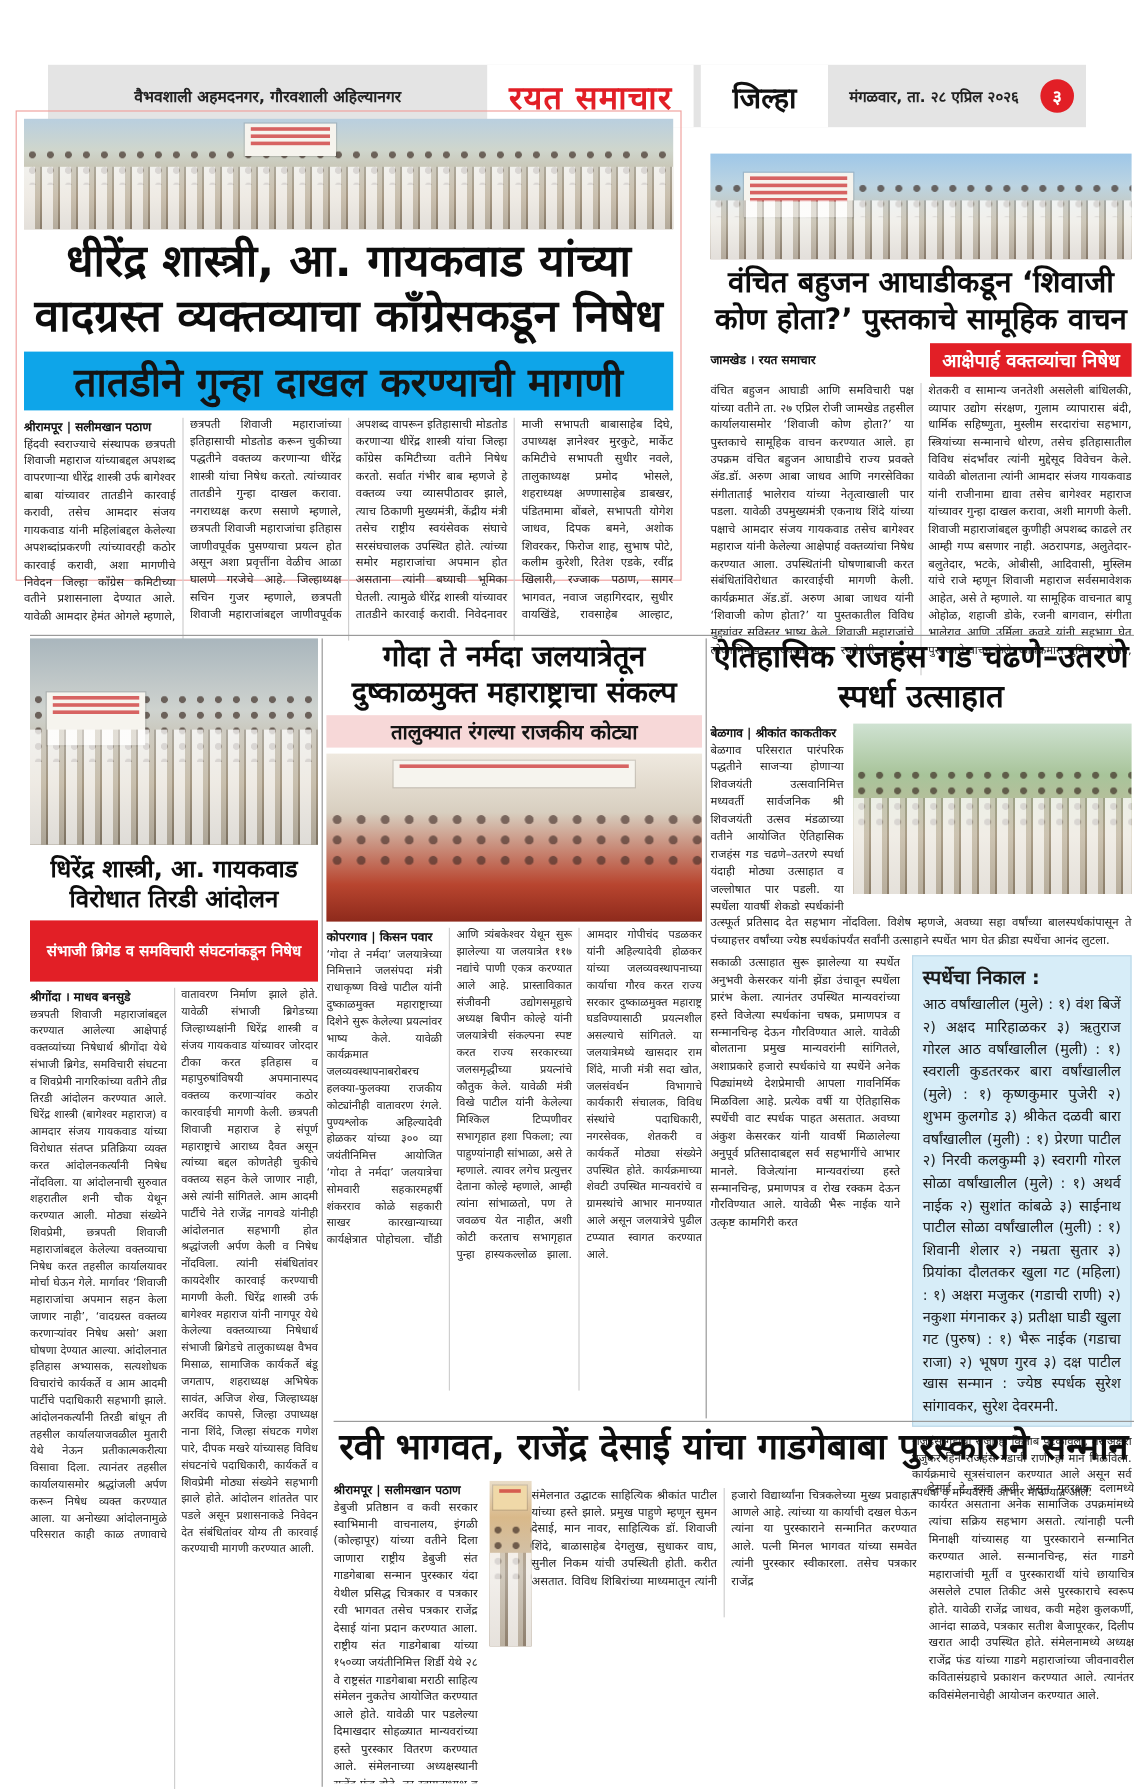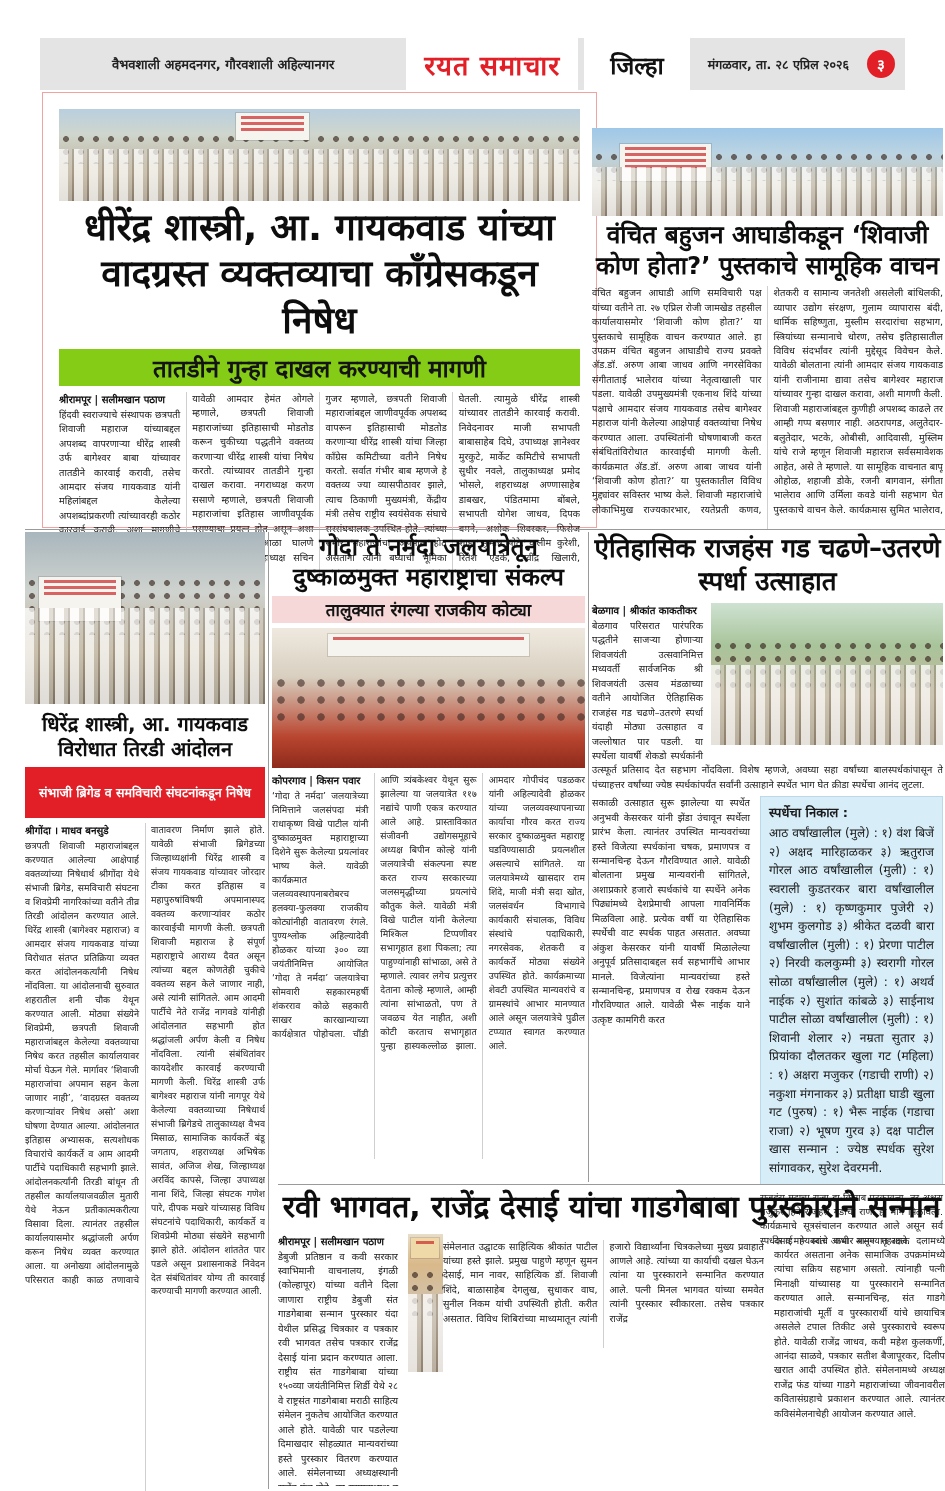--- a/index.html
+++ b/index.html
@@ -1,20 +1,20 @@
 <!DOCTYPE html>
 <html><head>
 <meta charset="utf-8">
 <style>
   html,body{margin:0;padding:0;background:#ffffff;}
   body{font-family:"DejaVu Sans",sans-serif;color:#1a1a1a;}
   .page{position:relative;width:945px;height:1491px;background:#fff;margin:0 auto;overflow:hidden;}
 
   
-  .masthead-bar{position:absolute;left:40px;top:38px;width:865px;height:52px;background:#e4e4e4;display:flex;align-items:center;}
+  .masthead-bar{position:absolute;left:40px;top:54px;width:865px;height:52px;background:#e4e4e4;display:flex;align-items:center;}
   .tagline{flex:1;text-align:center;font-weight:bold;font-size:13px;color:#222;}
   .masthead-box{background:#fff;height:52px;display:flex;align-items:center;padding:0 18px;}
   .masthead-title{color:#e21f26;font-size:27px;font-weight:bold;letter-spacing:1px;}
   .section-box{background:#fff;height:52px;display:flex;align-items:center;padding:0 26px;margin-left:6px;}
   .section-label{font-size:24px;font-weight:bold;color:#111;}
   .issue-date{font-size:12.5px;font-weight:bold;color:#222;margin:0 18px;}
   .page-no{width:28px;height:28px;border-radius:50%;background:#e21f26;color:#fff;font-size:15px;font-weight:bold;display:flex;align-items:center;justify-content:center;margin-right:10px;}
 
   
   .photo{position:relative;overflow:hidden;background:linear-gradient(#b9cfdf 0%,#cfd6cd 28%,#c0b096 70%,#90816c 100%);}
@@ -28,24 +28,24 @@
   .headline{font-weight:bold;color:#0d0d0d;text-align:center;line-height:1.25;}
   .subhead{font-weight:bold;text-align:center;color:#141414;}
   .badge{background:#e21f26;color:#fff;font-weight:bold;text-align:center;}
   .dateline{font-weight:bold;font-size:10px;color:#111;margin-bottom:2px;}
   .bodytxt{font-size:9.5px;line-height:1.52;text-align:justify;color:#232323;}
   .cols{overflow:hidden;column-gap:12px;column-rule:1px solid #cfcfcf;}
   .divider-h{position:absolute;background:#9a9a9a;height:1px;}
   .divider-v{position:absolute;background:#9a9a9a;width:1px;}
 
   
-  .a1{position:absolute;left:42px;top:92px;width:555px;height:436px;border:1px solid #f0a3a0;box-sizing:border-box;padding:16px;}
+  .a1{position:absolute;left:13px;top:92px;width:555px;height:392px;border:1px solid #f0a3a0;box-sizing:border-box;padding:6px;}
   .a1 .photo{width:100%;height:92px;}
   .a1 .headline{font-size:37px;margin-top:4px;}
-  .a1 .subhead{font-size:24px;background:#84cc16;margin-top:5px;padding:2px 0;}
+  .a1 .subhead{font-size:33px;background:#0ea5e9;margin-top:5px;padding:2px 0;}
   .a1 .cols{column-count:4;height:186px;margin-top:6px;}
 
   
   .a2{position:absolute;left:592px;top:92px;width:351px;height:436px;margin-top:36px;}
   .a2 .photo{width:100%;height:88px;background:linear-gradient(#9ec7e8 0%,#bcd4e2 30%,#c9c2ae 65%,#8f7f6d 100%);}
   .a2 .headline{font-size:24.5px;margin-top:4px;}
   .a2 .meta-row{display:flex;align-items:center;justify-content:space-between;margin-top:5px;}
   .a2 .badge{font-size:15.5px;padding:3px 10px;}
   .a2 .cols{column-count:2;height:244px;margin-top:5px;}
 
@@ -67,21 +67,21 @@
 
   
   .a5{position:absolute;left:592px;top:532px;width:351px;height:650px;}
   .a5 .headline{font-size:26px;}
   .a5 .intro-wrap{margin-top:6px;}
   .a5 .photo{float:right;width:232px;height:142px;margin:0 0 4px 8px;background:linear-gradient(#cfe2d2 0%,#a8c49a 30%,#c6b89c 65%,#97876d 100%);}
   .a5 .row{display:flex;gap:10px;margin-top:4px;}
   .a5 .leftcol{width:158px;}
   .a5 .rightcol{flex:1;}
   .results-box{background:#d7edf8;border:1px solid #bcd9e9;padding:6px 8px;box-sizing:border-box;}
-  .results-title{font-weight:bold;font-size:13px;margin-bottom:3px;}
+  .results-title{font-weight:bold;font-size:16px;margin-bottom:3px;}
   .results-body{font-size:12px;line-height:1.55;text-align:justify;}
   .a5 .after-box{margin-top:6px;}
 
   
   .a6{position:absolute;left:278px;top:1188px;width:667px;height:300px;}
   .a6 .headline{font-size:30px;}
   .a6 .grid{display:flex;gap:10px;margin-top:8px;height:252px;overflow:hidden;}
   .a6 .c1{width:120px;}
   .a6 .mid{width:356px;display:flex;flex-direction:row;}
   .a6 .photo{width:100%;height:138px;background:linear-gradient(#e9ddc8 0%,#d9b98a 22%,#cfc4b4 55%,#9c8a74 100%);}
@@ -124,20 +124,24 @@
   <div class="a2">
     <div class="photo crowd">
       <div class="banner-strip" style="left:8%;top:18%;width:26%;height:42%;">
           <i></i>
           <i></i>
           <i></i>
           <i></i>
         </div>
     </div>
     <div class="headline">वंचित बहुजन आघाडीकडून ‘शिवाजी कोण होता?’ पुस्तकाचे सामूहिक वाचन</div>
+    <div class="meta-row">
+      <div class="dateline">जामखेड । रयत समाचार</div>
+      <div class="badge">आक्षेपार्ह वक्तव्यांचा निषेध</div>
+    </div>
     <div class="cols">
       <div class="bodytxt">वंचित बहुजन आघाडी आणि समविचारी पक्ष यांच्या वतीने ता. २७ एप्रिल रोजी जामखेड तहसील कार्यालयासमोर ‘शिवाजी कोण होता?’ या पुस्तकाचे सामूहिक वाचन करण्यात आले. हा उपक्रम वंचित बहुजन आघाडीचे राज्य प्रवक्ते ॲड.डॉ. अरुण आबा जाधव आणि नगरसेविका संगीताताई भालेराव यांच्या नेतृत्वाखाली पार पडला. यावेळी उपमुख्यमंत्री एकनाथ शिंदे यांच्या पक्षाचे आमदार संजय गायकवाड तसेच बागेश्वर महाराज यांनी केलेल्या आक्षेपार्ह वक्तव्यांचा निषेध करण्यात आला. उपस्थितांनी घोषणाबाजी करत संबंधितांविरोधात कारवाईची मागणी केली. कार्यक्रमात ॲड.डॉ. अरुण आबा जाधव यांनी ‘शिवाजी कोण होता?’ या पुस्तकातील विविध मुद्द्यांवर सविस्तर भाष्य केले. शिवाजी महाराजांचे लोकाभिमुख राज्यकारभार, रयतेप्रती कणव, शेतकरी व सामान्य जनतेशी असलेली बांधिलकी, व्यापार उद्योग संरक्षण, गुलाम व्यापारास बंदी, धार्मिक सहिष्णुता, मुस्लीम सरदारांचा सहभाग, स्त्रियांच्या सन्मानाचे धोरण, तसेच इतिहासातील विविध संदर्भांवर त्यांनी मुद्देसूद विवेचन केले. यावेळी बोलताना त्यांनी आमदार संजय गायकवाड यांनी राजीनामा द्यावा तसेच बागेश्वर महाराज यांच्यावर गुन्हा दाखल करावा, अशी मागणी केली. शिवाजी महाराजांबद्दल कुणीही अपशब्द काढले तर आम्ही गप्प बसणार नाही. अठरापगड, अलुतेदार-बलुतेदार, भटके, ओबीसी, आदिवासी, मुस्लिम यांचे राजे म्हणून शिवाजी महाराज सर्वसमावेशक आहेत, असे ते म्हणाले. या सामूहिक वाचनात बापू ओहोळ, शहाजी डोके, रजनी बागवान, संगीता भालेराव आणि उर्मिला कवडे यांनी सहभाग घेत पुस्तकाचे वाचन केले. कार्यक्रमास सुमित भालेराव, विशाल पवार, अंकल घायतडक, अनिल सदाफुले, विकी कांबळे, सुशील राजगुरू, पम्पू भालेराव, अशोक आव्हाड, ऋषिकेश गायकवाड, रामेश्वर काळे, अश्विनी काळे, संतोष चव्हाण यांच्यासह अनेक कार्यकर्ते उपस्थित होते. या उपक्रमातून इतिहासाच्या चिकित्सक वाचनासोबतच आक्षेपार्ह वक्तव्यांविरोधात तीव्र निषेध नोंदवण्यात आला.</div>
     </div>
   </div>
 
   <div class="divider-h" style="left:25px;top:529px;width:920px;"></div>
   <div class="divider-v" style="left:268px;top:532px;height:957px;"></div>
   <div class="divider-v" style="left:588px;top:532px;height:650px;"></div>
 
   <div class="a3">

